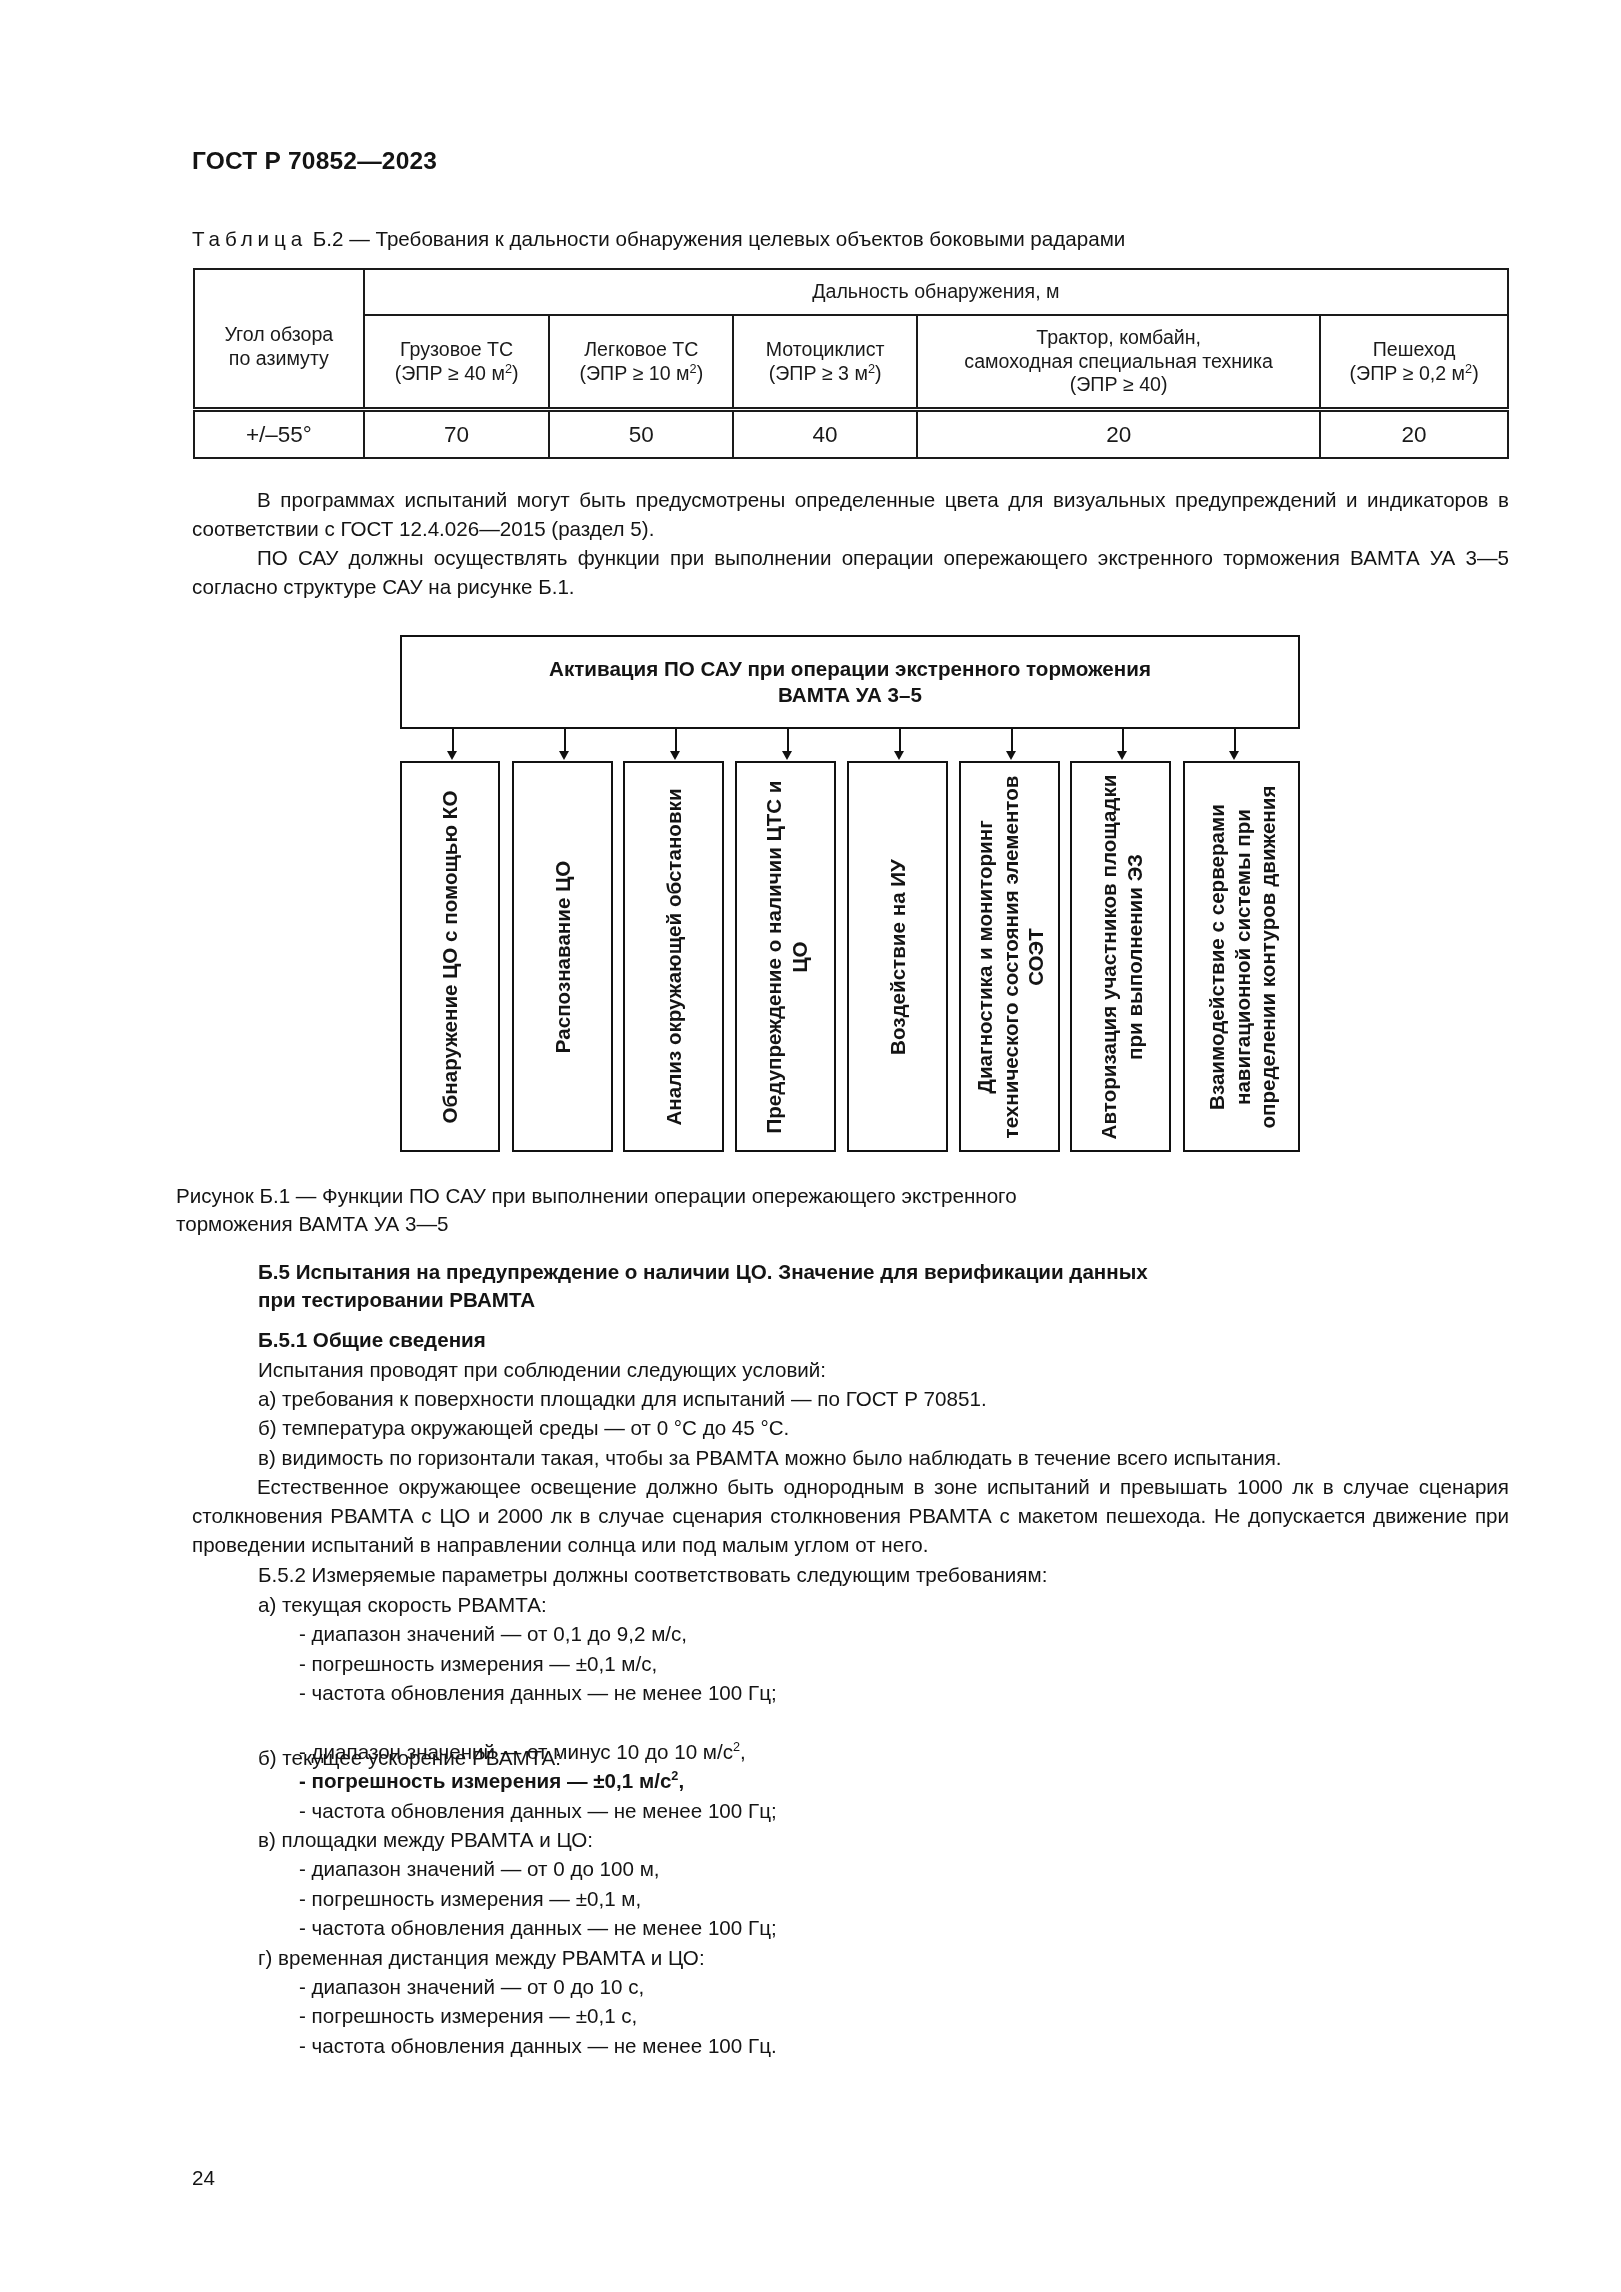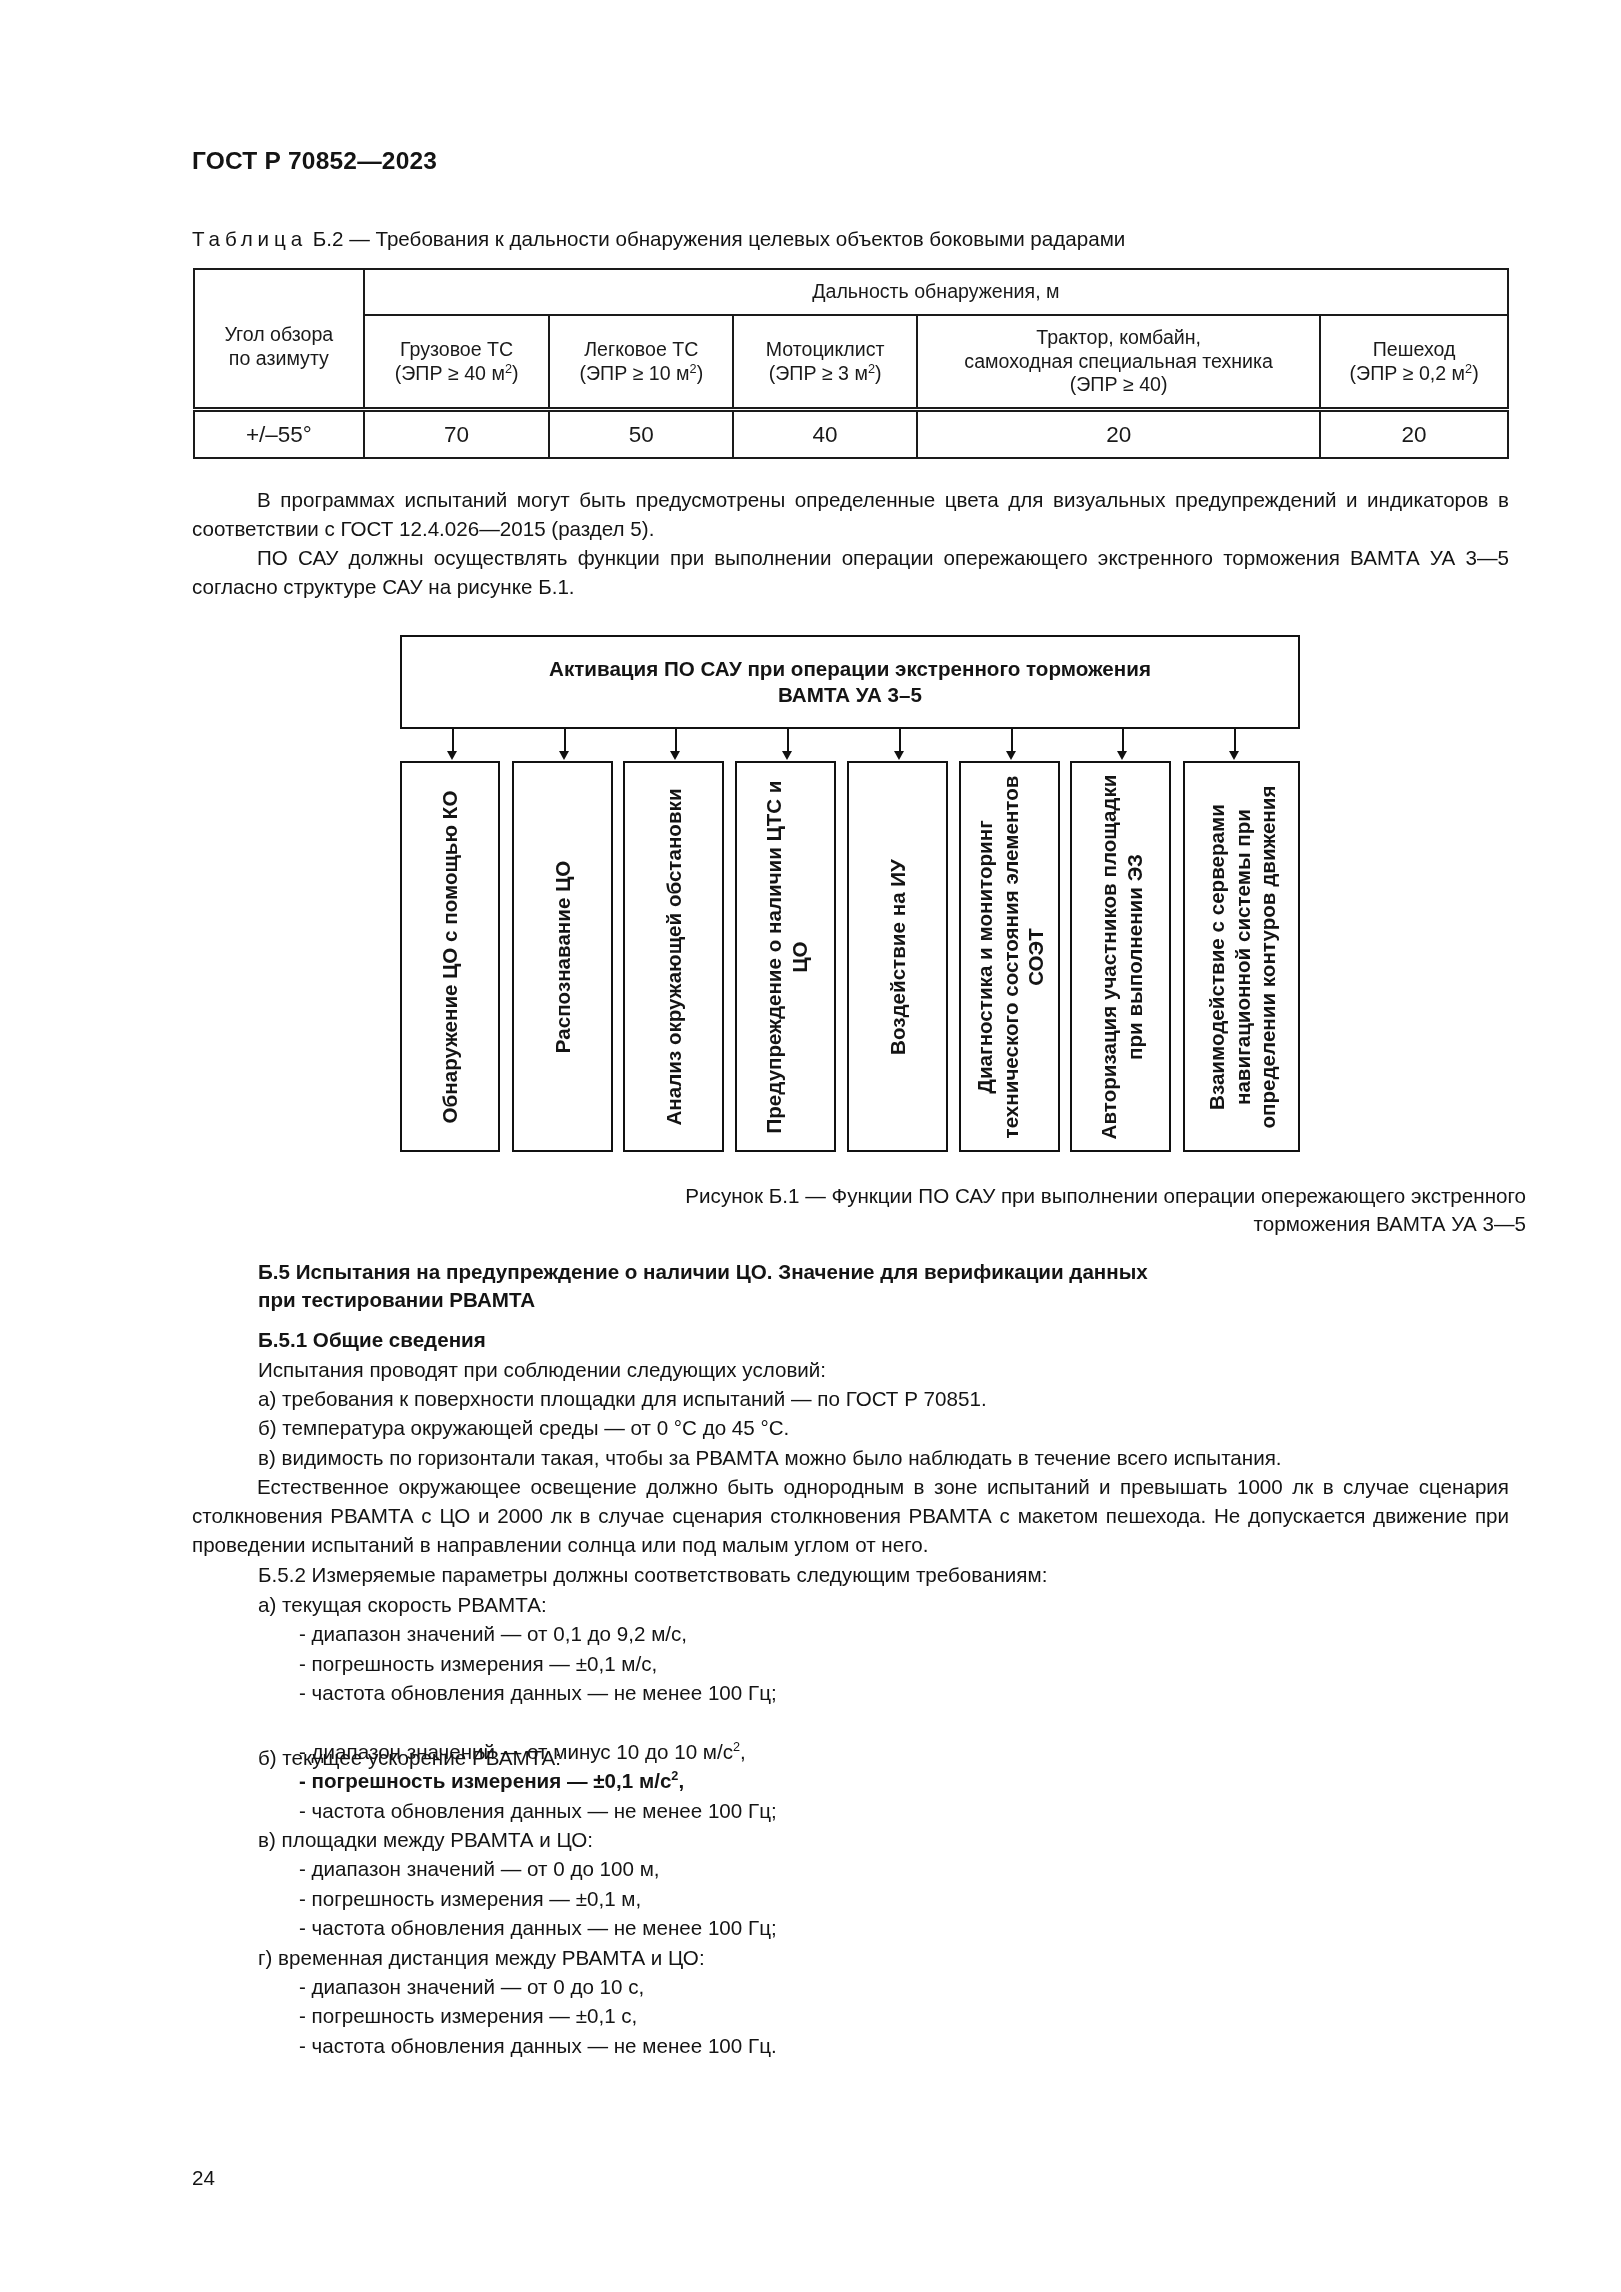--- a/index.html
+++ b/index.html
@@ -67,22 +67,22 @@
       border: 2.9px solid #111; box-sizing: border-box; background: #fff;
     }
     .fbox .vtext {
       position: absolute; left: 50%; top: 50%;
       width: 372px;
       transform: translate(-50%, -50%) rotate(-90deg);
       text-align: center; font-weight: bold; font-size: 20.6px; line-height: 25.5px;
     }
 
     .fig-caption {
-      position: absolute; left: 209px; width: 1317px; top: 1182px;
-      text-align: right; font-size: 20.6px; line-height: 28px;
+      position: absolute; left: 176px; width: 1317px; top: 1182px;
+      text-align: left; font-size: 20.6px; line-height: 28px;
     }
 
     .heading {
       position: absolute; left: 258px; font-weight: bold; font-size: 20.6px; line-height: 28px;
     }
 
     .page-number { position: absolute; left: 192px; top: 2166px; font-size: 20.6px; }
   </style>
 </head>
 <body>

